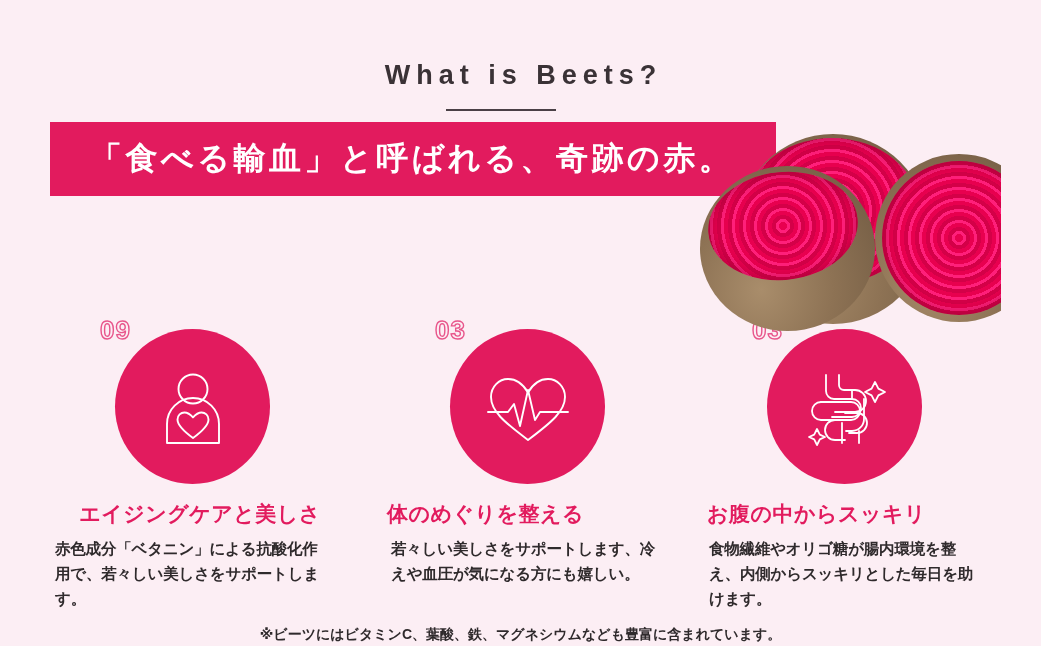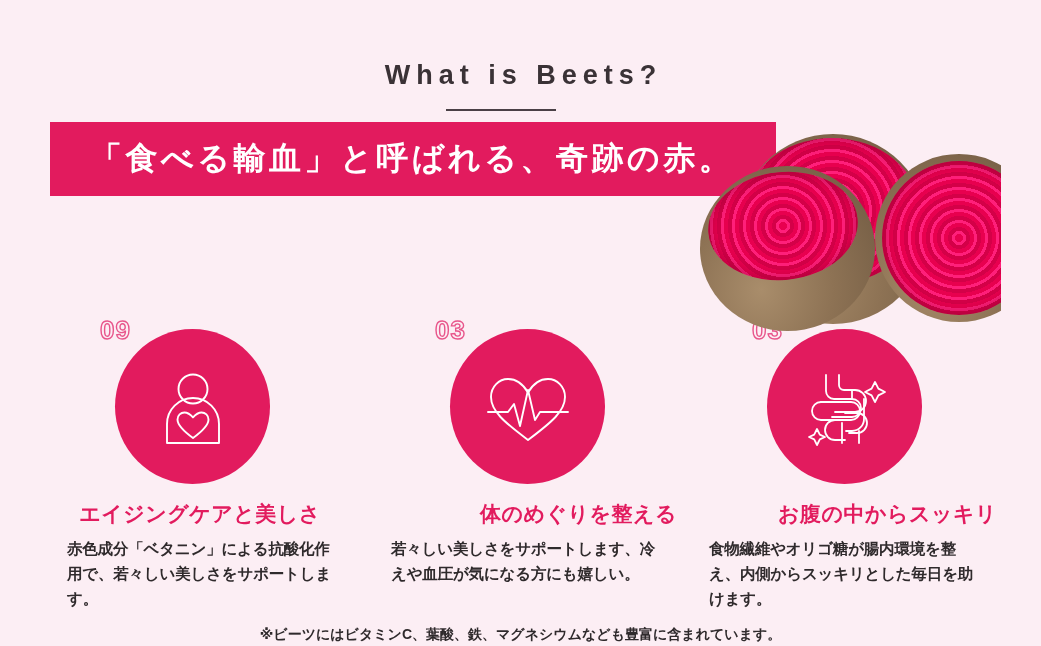--- a/index.html
+++ b/index.html
@@ -177,32 +177,32 @@
   }
   .col-2 .circle { left: 63px; }
   .col-3 .circle { left: 60px; }
   .circle svg { display: block; }
 
   .col-head {
     position: absolute;
     top: 188px;
     left: 0;
     width: 290px;
-    text-align: right;
+    text-align: left;
     font-size: 21px;
     font-weight: 700;
     color: #e21b5e;
     letter-spacing: 0.5px;
     white-space: nowrap;
   }
   .col-1 .col-head { text-align: center; padding-left: 8px; }
   .col-body {
     position: absolute;
     top: 224px;
-    left: 20px;
+    left: 8px;
     width: 276px;
     font-size: 15.5px;
     line-height: 1.62;
     color: #2f2a2c;
     font-weight: 700;
     letter-spacing: -0.2px;
   }
   .col-2 .col-body { left: 4px; }
   .col-3 .col-body { left: 2px; }
 

